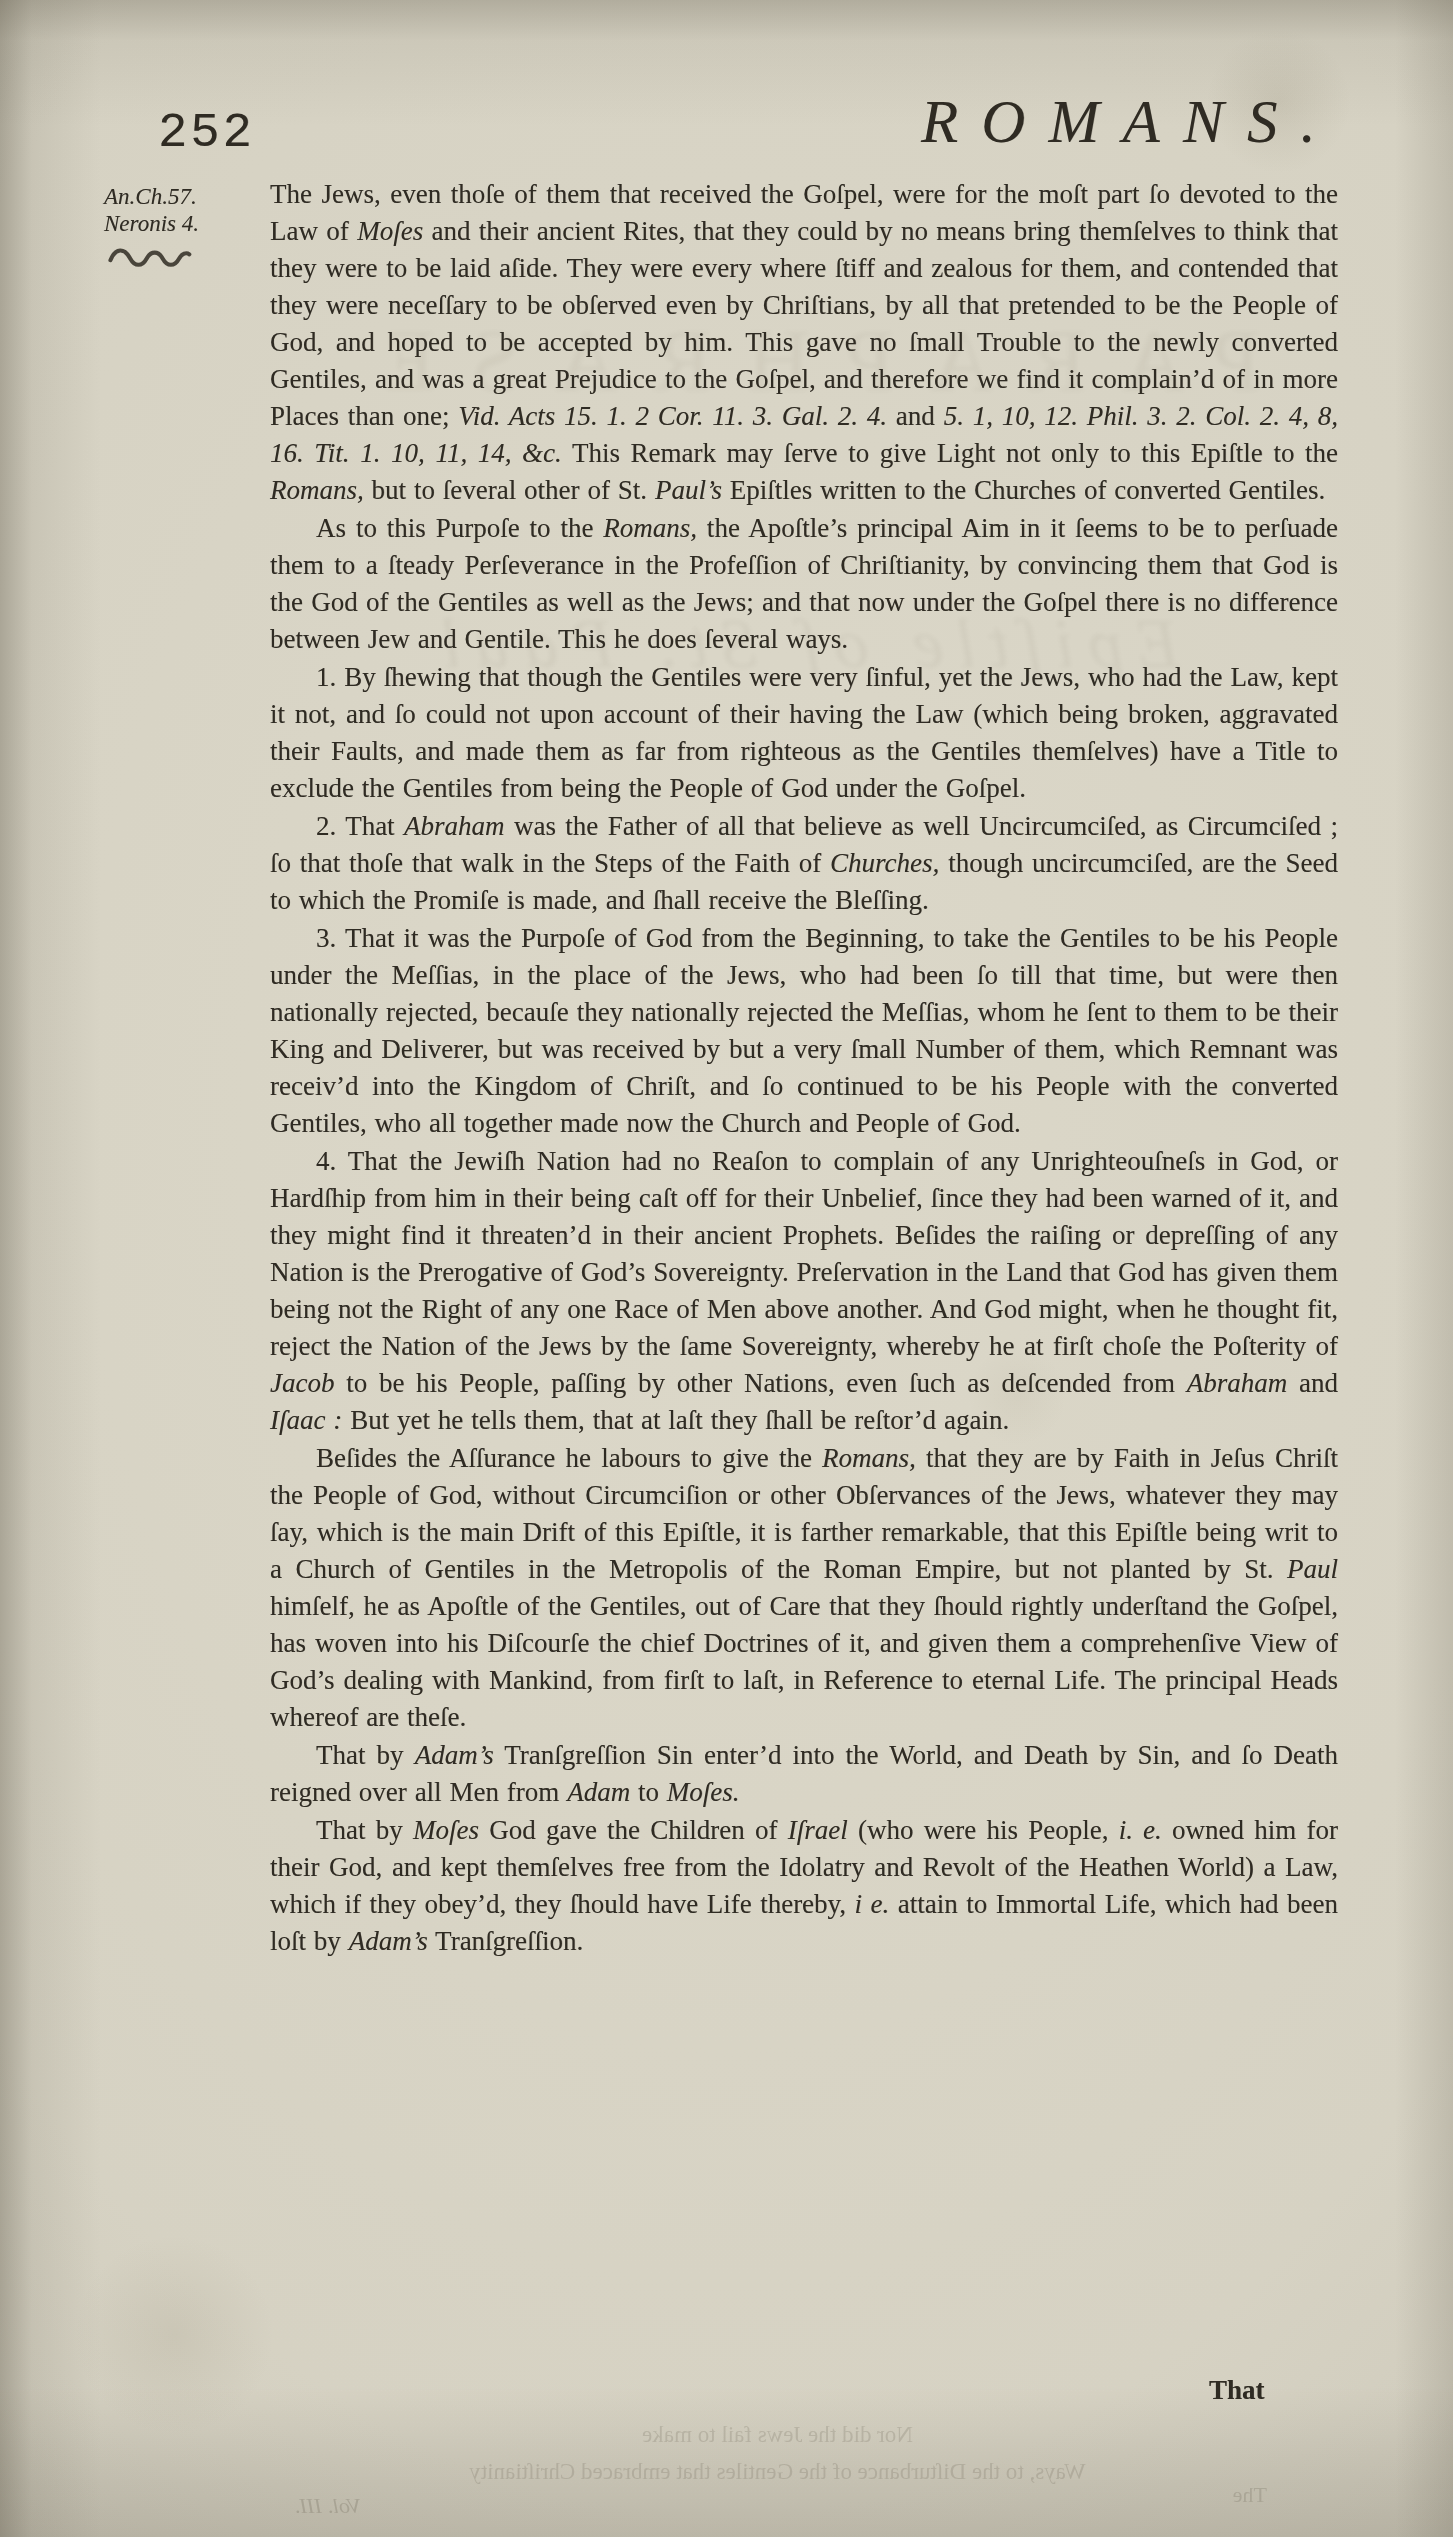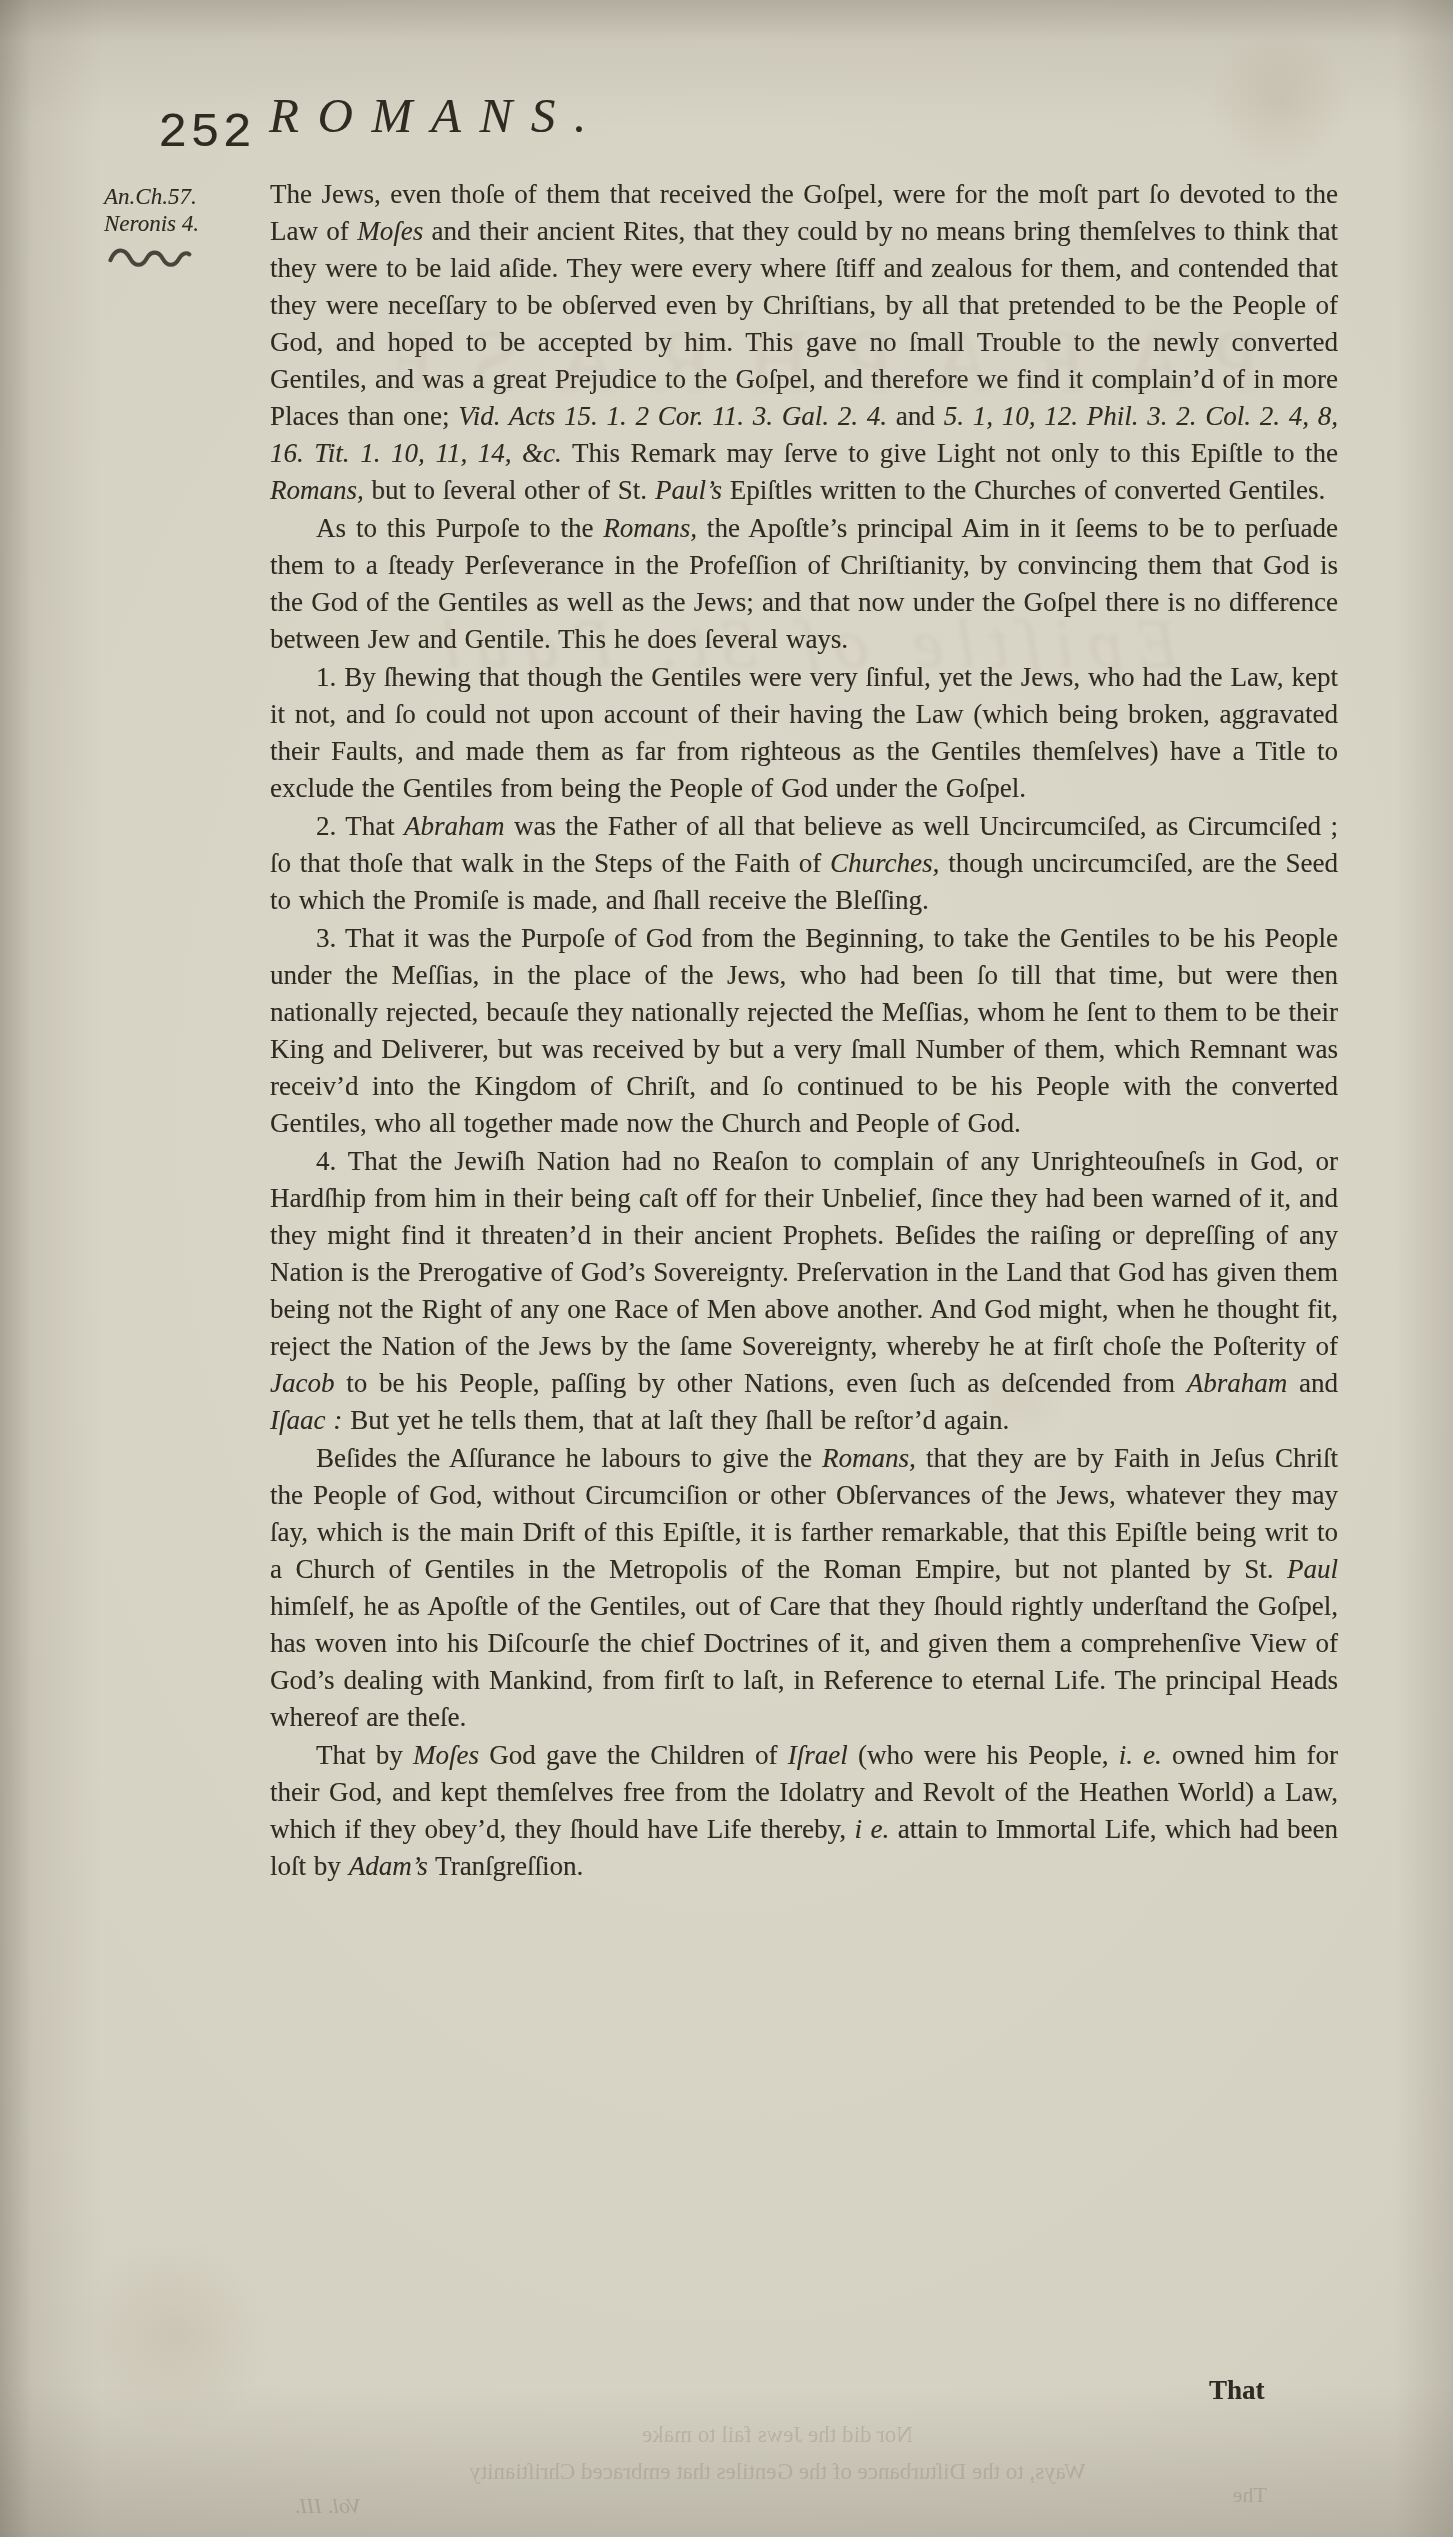--- a/index.html
+++ b/index.html
@@ -22,22 +22,22 @@
       radial-gradient(ellipse 120% 100% at 50% 44%, #dcd8c9 0%, #d6d2c3 55%, #c9c5b6 86%, #b3af9f 100%);
   }
   .ink { text-shadow: 0.3px 0.3px 0.5px rgba(47,43,35,0.30); }
 
   .page-number {
     position: absolute; left: 158px; top: 105px;
     font-size: 49px; letter-spacing: 2.9px; font-family: Liberation Mono, monospace;
   }
   .running-title {
     position: absolute; left: 269px; top: 87px; width: 1070px;
-    text-align: left; font-style: italic;
-    font-size: 49px; letter-spacing: 0.38em;
+    text-align: right; font-style: italic;
+    font-size: 61px; letter-spacing: 0.38em;
   }
   .margin-note {
     position: absolute; left: 104px; top: 183px; width: 151px;
     font-size: 23px; line-height: 27px; font-style: italic;
   }
   .margin-note .squiggle { display: block; margin-top: 4.4px; margin-left: 1.5px; }
 
   .body-text {
     position: absolute; left: 269px; top: 175px; width: 1070px;
     font-size: 27px; line-height: 37px;
@@ -99,19 +99,20 @@
   </div>
 
   <div class="body-text ink">
       <p class=""><span>The Jews, even thoſe of them that received the Goſpel, were for the moſt part ſo devoted to the Law of </span><i>Moſes</i><span> and their ancient Rites, that they could by no means bring themſelves to think that they were to be laid aſide. They were every where ſtiff and zealous for them, and contended that they were neceſſary to be obſerved even by Chriſtians, by all that pretended to be the People of God, and hoped to be accepted by him.  This gave no ſmall Trouble to the newly converted Gentiles, and was a great Prejudice to the Goſpel, and therefore we find it complain’d of in more Places than one; </span><i>Vid. Acts 15. 1.  2 Cor. 11. 3.  Gal. 2. 4.</i><span> and </span><i>5. 1, 10, 12.  Phil. 3. 2. Col. 2. 4, 8, 16.  Tit. 1. 10, 11, 14, &amp;c.</i><span>  This Remark may ſerve to give Light not only to this Epiſtle to the </span><i>Romans,</i><span> but to ſeveral other of St. </span><i>Paul’s</i><span> Epiſtles written to the Churches of converted Gentiles.</span></p>
       <p class="indent"><span>As to this Purpoſe to the </span><i>Romans,</i><span> the Apoſtle’s principal Aim in it ſeems to be to perſuade them to a ſteady Perſeverance in the Profeſſion of Chriſtianity, by convincing them that God is the God of the Gentiles as well as the Jews; and that now under the Goſpel there is no difference between Jew and Gentile.  This he does ſeveral ways.</span></p>
       <p class="indent"><span>1. By ſhewing that though the Gentiles were very ſinful, yet the Jews, who had the Law, kept it not, and ſo could not upon account of their having the Law (which being broken, aggravated their Faults, and made them as far from righteous as the Gentiles themſelves) have a Title to exclude the Gentiles from being the People of God under the Goſpel.</span></p>
       <p class="indent"><span>2. That </span><i>Abraham</i><span> was the Father of all that believe as well Uncircumciſed, as Circumciſed ; ſo that thoſe that walk in the Steps of the Faith of </span><i>Churches,</i><span> though uncircumciſed, are the Seed to which the Promiſe is made, and ſhall receive the Bleſſing.</span></p>
       <p class="indent"><span>3. That it was the Purpoſe of God from the Beginning, to take the Gentiles to be his People under the Meſſias, in the place of the Jews, who had been ſo till that time, but were then nationally rejected, becauſe they nationally rejected the Meſſias, whom he ſent to them to be their King and Deliverer, but was received by but a very ſmall Number of them, which Remnant was receiv’d into the Kingdom of Chriſt, and ſo continued to be his People with the converted Gentiles, who all together made now the Church and People of God.</span></p>
       <p class="indent"><span>4. That the Jewiſh Nation had no Reaſon to complain of any Unrighteouſneſs in God, or Hardſhip from him in their being caſt off for their Unbelief, ſince they had been warned of it, and they might find it threaten’d in their ancient Prophets.  Beſides the raiſing or depreſſing of any Nation is the Prerogative of God’s Sovereignty.  Preſervation in the Land that God has given them being not the Right of any one Race of Men above another. And God might, when he thought fit, reject the Nation of the Jews by the ſame Sovereignty, whereby he at firſt choſe the Poſterity of </span><i>Jacob</i><span> to be his People, paſſing by other Nations, even ſuch as deſcended from </span><i>Abraham</i><span> and </span><i>Iſaac :</i><span> But yet he tells them, that at laſt they ſhall be reſtor’d again.</span></p>
       <p class="indent"><span>Beſides the Aſſurance he labours to give the </span><i>Romans,</i><span> that they are by Faith in Jeſus Chriſt the People of God, without Circumciſion or other Obſervances of the Jews, whatever they may ſay, which is the main Drift of this Epiſtle, it is farther remarkable, that this Epiſtle being writ to a Church of Gentiles in the Metropolis of the Roman Empire, but not planted by St. </span><i>Paul</i><span> himſelf, he as Apoſtle of the Gentiles, out of Care that they ſhould rightly underſtand the Goſpel, has woven into his Diſcourſe the chief Doctrines of it, and given them a comprehenſive View of God’s dealing with Mankind, from firſt to laſt, in Reference to eternal Life.  The principal Heads whereof are theſe.</span></p>
+      <p class="indent"><span>That by </span><i>Adam’s</i><span> Tranſgreſſion Sin enter’d into the World, and Death by Sin, and ſo Death reigned over all Men from </span><i>Adam</i><span> to </span><i>Moſes.</i></p>
       <p class="indent"><span>That by </span><i>Moſes</i><span> God gave the Children of </span><i>Iſrael</i><span> (who were his People, </span><i>i. e.</i><span> owned him for their God, and kept themſelves free from the Idolatry and Revolt of the Heathen World) a Law, which if they obey’d, they ſhould have Life thereby, </span><i>i e.</i><span> attain to Immortal Life, which had been loſt by </span><i>Adam’s</i><span> Tranſgreſſion.</span></p>
     </div>
 
   <div class="catchword ink">That</div>
 
 </div>
 
 
 </body></html>

